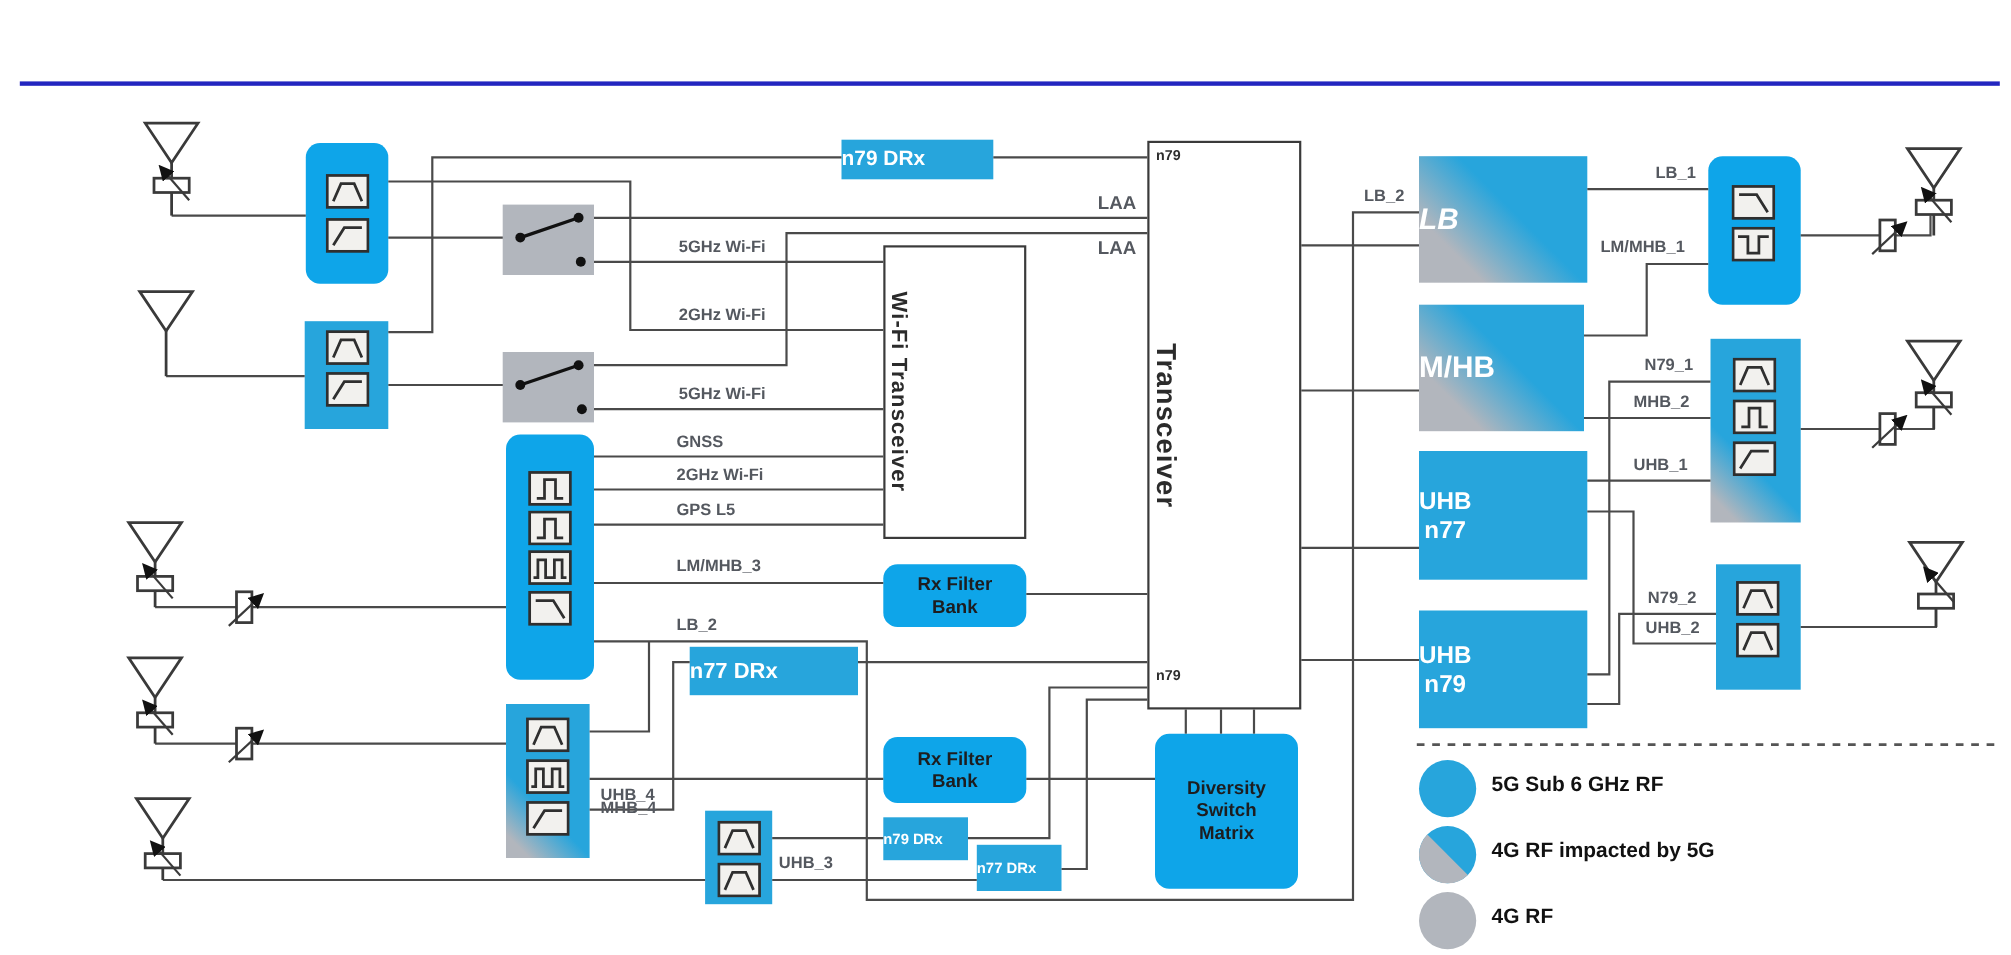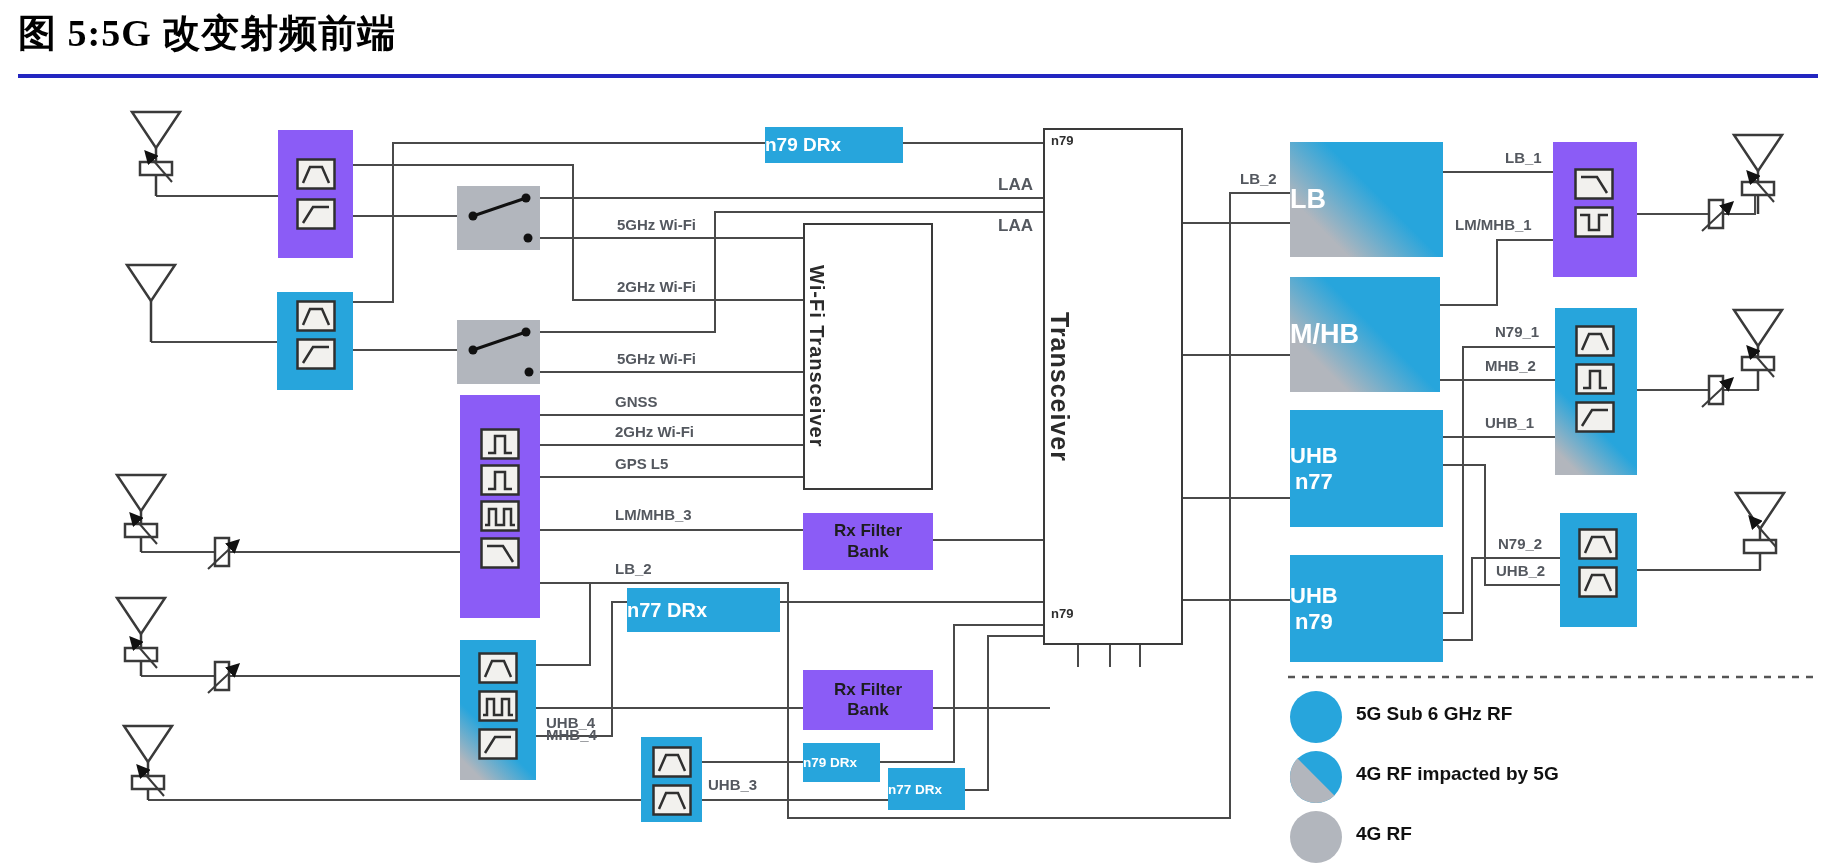--- a/index.html
+++ b/index.html
@@ -4,42 +4,41 @@
 <style>
   html,body{margin:0;padding:0;background:#ffffff;}
   #stage{position:relative;width:1828px;height:868px;background:#ffffff;overflow:hidden;
          font-family:"Liberation Sans",sans-serif;}
   .title{position:absolute;left:18px;top:8px;font-family:"Liberation Serif",serif;
          font-weight:700;font-size:38px;color:#000;letter-spacing:1px;}
   .title-rule{position:absolute;left:18px;top:74px;width:1800px;height:4px;background:#2326c0;}
 
   .blk{position:absolute;box-sizing:border-box;display:flex;align-items:center;justify-content:flex-start;
        text-align:center;}
-  .gray{background:#8b5cf6;}
+  .gray{background:#0ea5e9;border-radius:13px;}
   .blue{background:#27a5dc;}
   .outline{background:#ffffff;border:2.5px solid #3a3a3a;}
   .grad-big{background:linear-gradient(45deg,#b2b6bd 0%,#b2b6bd 22%,#27a5dc 56%);}
   .grad-sm{background:linear-gradient(45deg,#b2b6bd 0%,#b2b6bd 10%,#27a5dc 36%);}
   .wtxt{color:#ffffff;font-weight:700;}
   .btxt{color:#1d1d1f;font-weight:700;}
   .vtext{writing-mode:vertical-rl;font-weight:700;color:#2b2b2b;letter-spacing:1px;}
   .two-line{line-height:1.18;}
 
   .wlabel{position:absolute;font-size:15px;font-weight:700;color:#54585f;white-space:nowrap;}
   .port{position:absolute;font-size:13px;font-weight:700;color:#2e2e2e;}
   .legend-label{position:absolute;font-size:19px;font-weight:700;color:#111;white-space:nowrap;}
 
   svg.overlay{position:absolute;left:0;top:0;pointer-events:none;}
 </style>
 </head>
 <body>
 
 <div id="stage">
 
-  <div class="title">图 5:5G 改变射频前端</div>
   <div class="title-rule"></div>
 
   <div class="blk gray" style="left:278px;top:130px;width:75px;height:128px;"></div>
   <div class="blk blue" style="left:277px;top:292px;width:76px;height:98px;"></div>
   <div class="blk gray" style="left:460px;top:395px;width:80px;height:223px;"></div>
   <div class="blk grad-sm" style="left:460px;top:640px;width:76px;height:140px;"></div>
   <div class="blk blue" style="left:641px;top:737px;width:61px;height:85px;"></div>
 
   <div class="blk blue wtxt" style="left:765px;top:127px;width:138px;height:36px;font-size:19px;">
       <span>n79 DRx</span>
@@ -64,22 +63,25 @@
   <div class="blk gray btxt two-line" style="left:803px;top:670px;width:130px;height:60px;font-size:17px;padding:0 22px;">
       <span>Rx Filter Bank</span>
     </div>
 
   <div class="blk outline" style="left:1043px;top:128px;width:140px;height:517px;">
     <span class="vtext" style="font-size:25px;">Transceiver</span>
   </div>
   <div class="port" style="left:1051px;top:133px;">n79</div>
   <div class="port" style="left:1051px;top:606px;">n79</div>
 
-
-  <div class="blk grad-big wtxt" style="left:1290px;top:142px;width:153px;height:115px;font-size:27px;">
+  <div class="blk gray btxt two-line" style="left:1050px;top:667px;width:130px;height:141px;font-size:17px;padding:0 18px;">
+      <span>Diversity Switch Matrix</span>
+    </div>
+
+  <div class="blk grad-big wtxt" style="left:1290px;top:142px;width:153px;height:115px;font-size:27px;font-style:italic;">
       <span>LB</span>
     </div>
   <div class="blk grad-big wtxt" style="left:1290px;top:277px;width:150px;height:115px;font-size:27px;">
       <span>M/HB</span>
     </div>
   <div class="blk blue wtxt two-line" style="left:1290px;top:410px;width:153px;height:117px;font-size:22px;">
     <div><span>UHB</span><br><span>n77</span></div>
   </div>
   <div class="blk blue wtxt two-line" style="left:1290px;top:555px;width:153px;height:107px;font-size:22px;">
     <div><span>UHB</span><br><span>n79</span></div>

